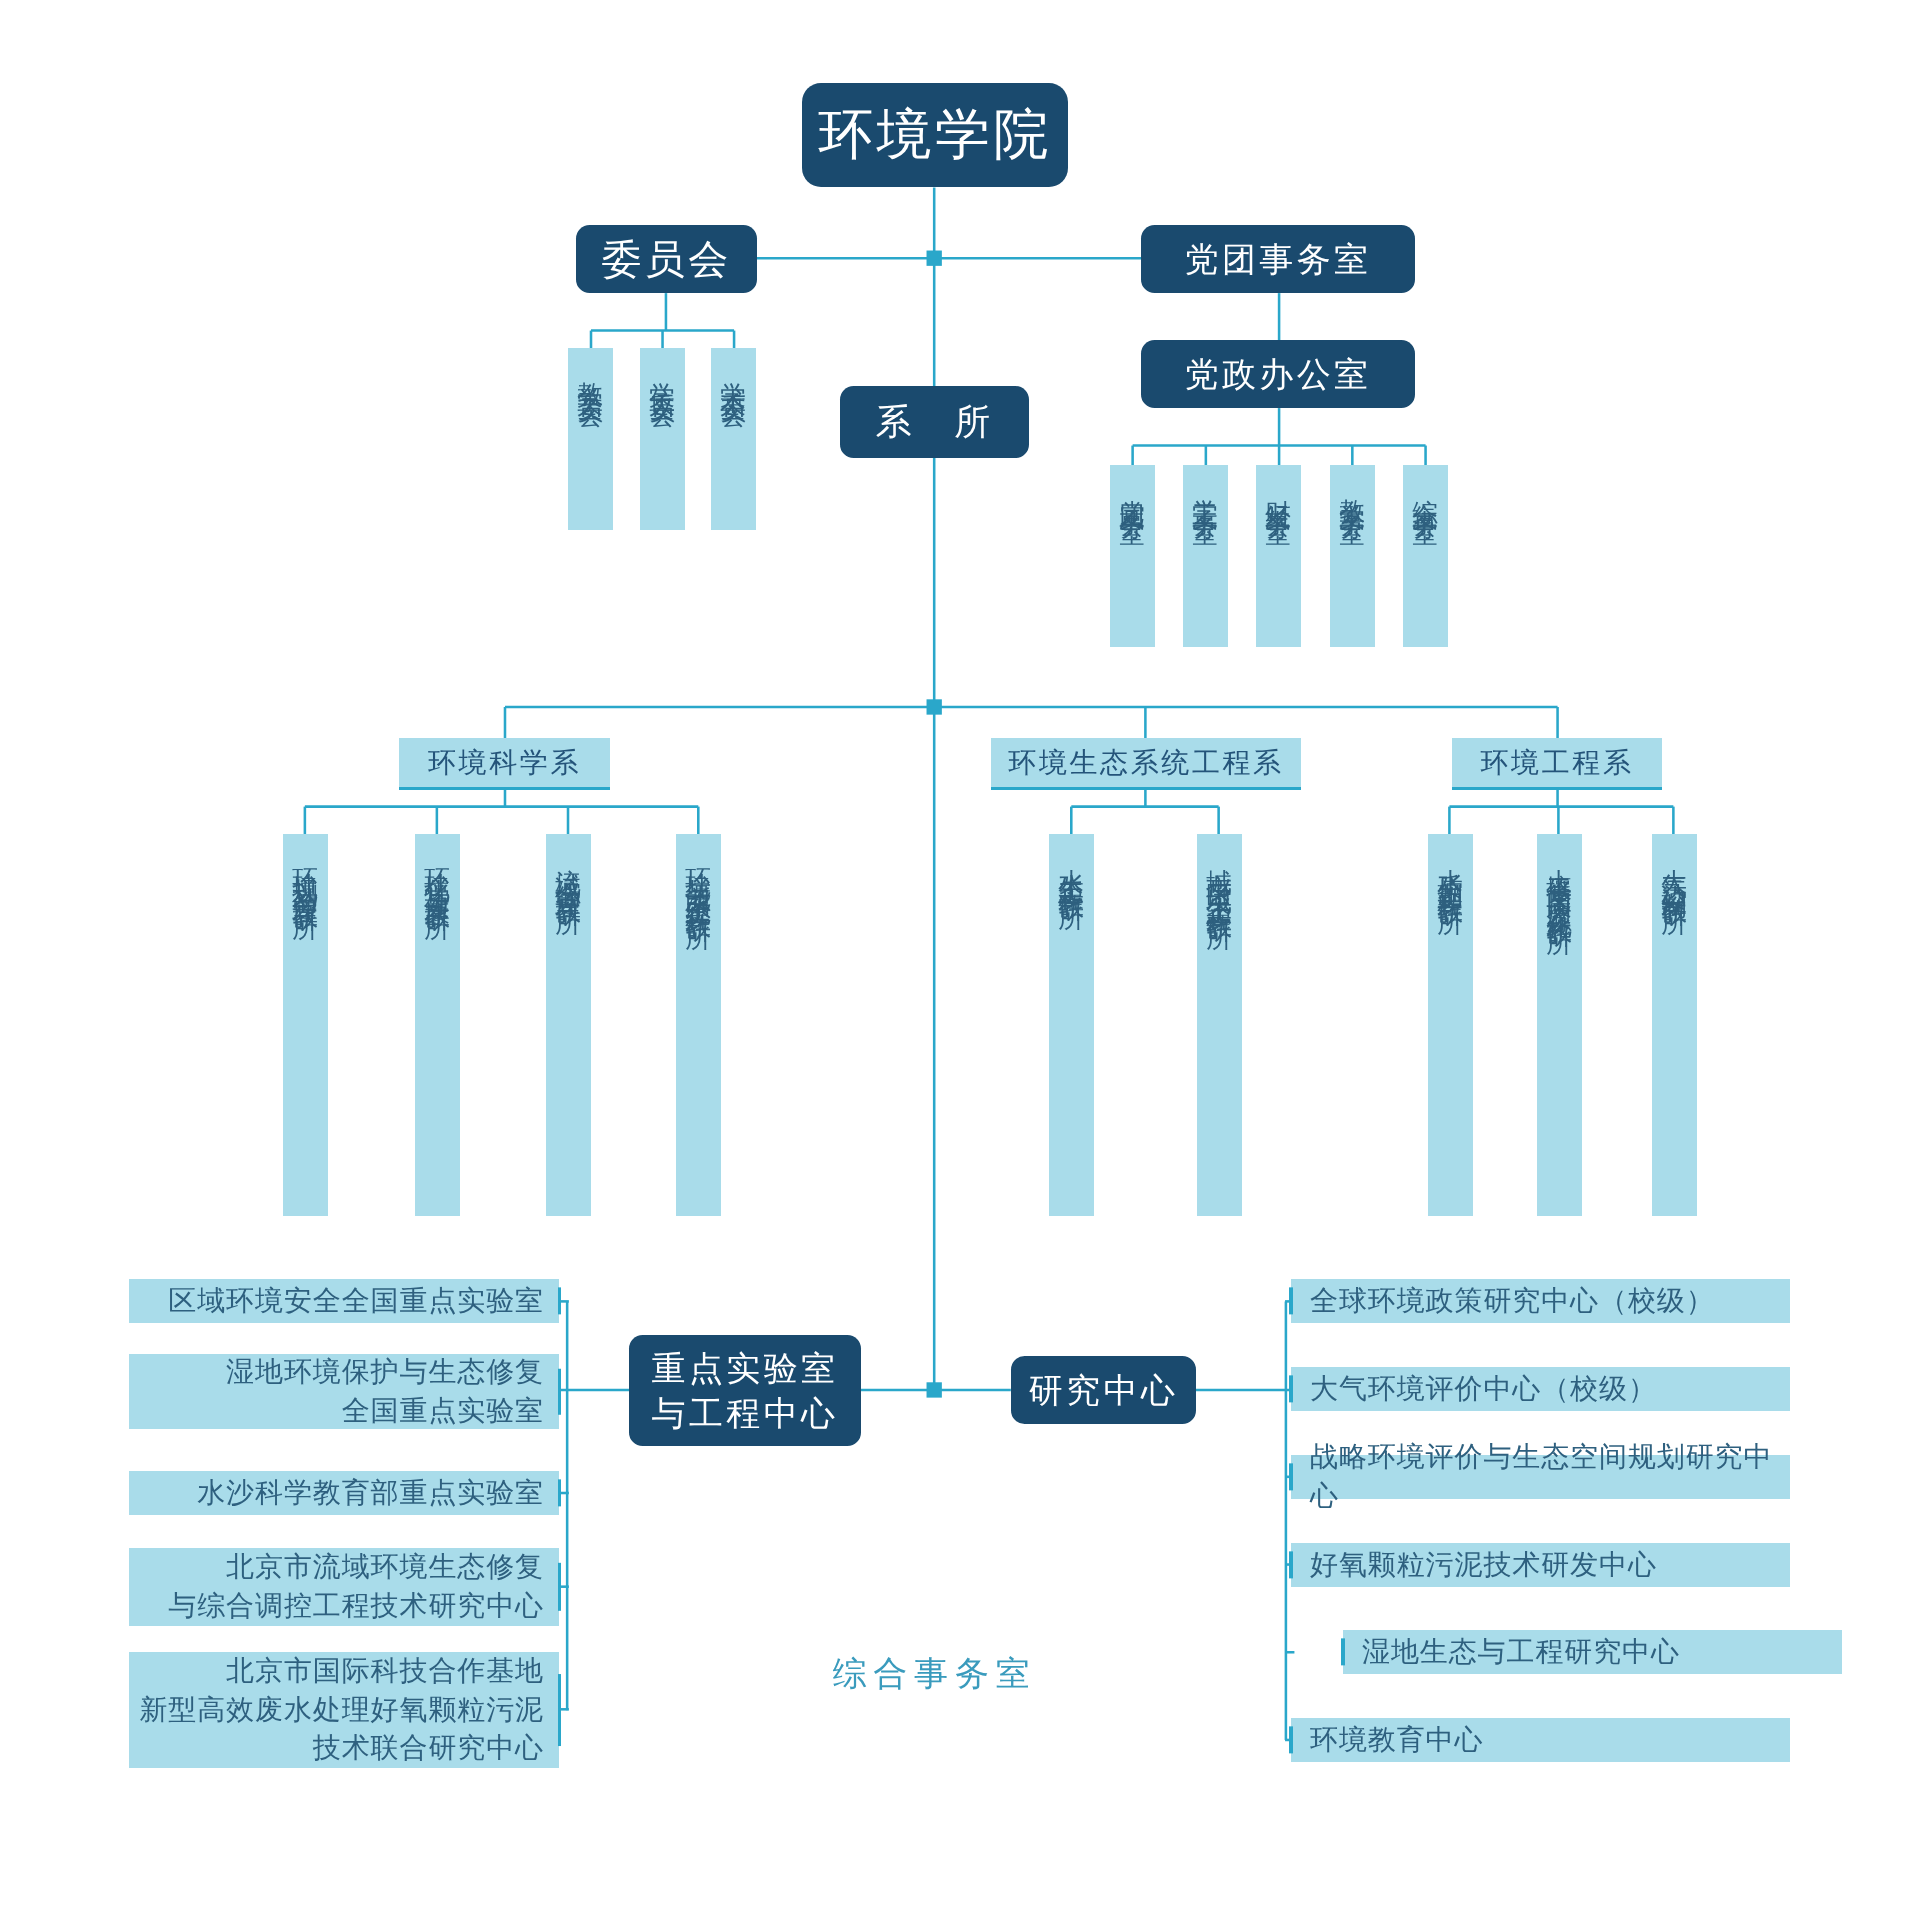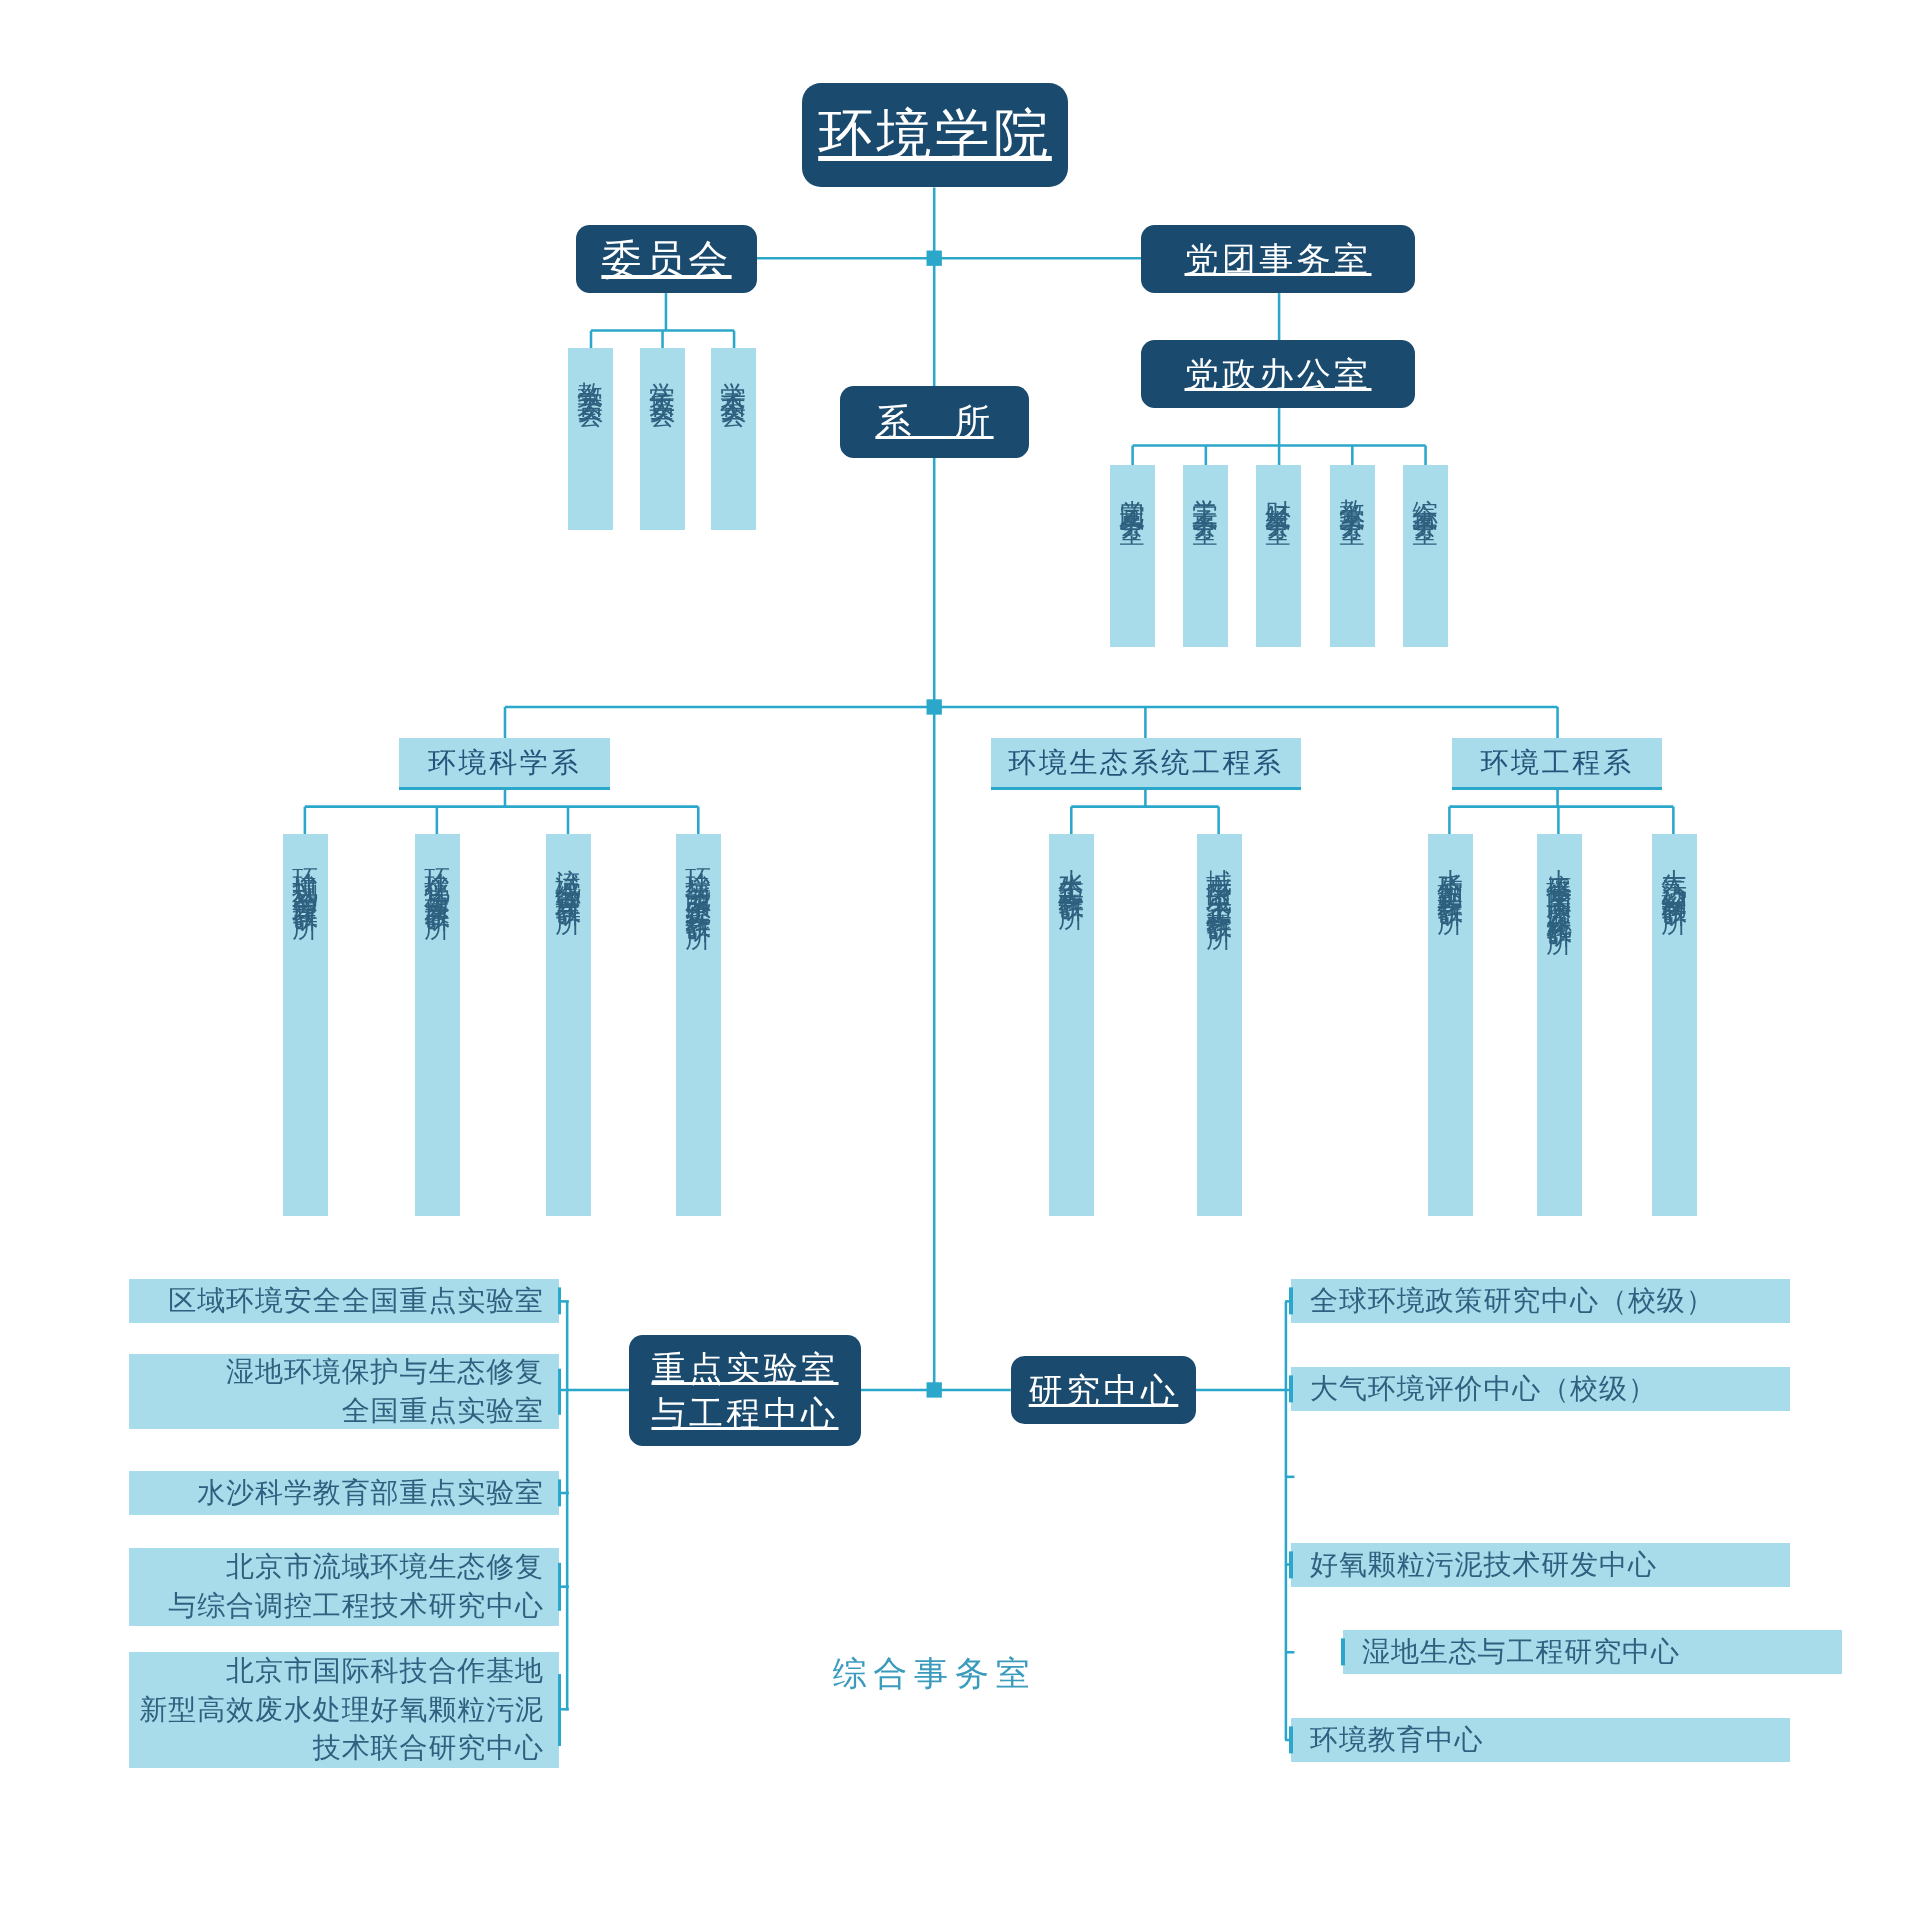--- a/index.html
+++ b/index.html
@@ -5,21 +5,21 @@
   html,body { margin:0; padding:0; background:#ffffff; }
   .stage {
     position:relative; width:1928px; height:1913px; background:#ffffff;
     font-family:"Liberation Sans","DejaVu Sans",sans-serif; overflow:hidden;
   }
   .stage > svg { position:absolute; left:0; top:0; z-index:0; }
   .stage > div { z-index:1; }
   .dark {
     position:absolute; background:#1a4a6e; color:#ffffff;
     display:flex; align-items:center; justify-content:center; text-align:center;
-    border-radius:13.6px; letter-spacing:3.4px; white-space:pre-line; line-height:1.3;text-decoration:underline;
+    border-radius:13.6px; letter-spacing:3.4px; white-space:pre-line; line-height:1.3;
   }
   .vstrip { position:absolute; background:#a9dcea; display:flex; justify-content:center; }
   .vstrip span {
     writing-mode:vertical-rl; text-orientation:upright;
     color:#2e607f; font-size:25.6px; letter-spacing:5.1px; padding-top:13.6px; line-height:1.1;
   }
   .dept-head {
     position:absolute; background:#a9dcea; border-bottom:3.4px solid #2aa7ca;
     color:#24547a; font-size:28px; letter-spacing:2.6px;
     display:flex; align-items:center; justify-content:center;
@@ -190,20 +190,21 @@
   <div class="bar left" style="left:129px; top:1548px; width:415px; height:78px;">北京市流域环境生态修复
 与综合调控工程技术研究中心</div>
   <div class="bar left" style="left:129px; top:1471px; width:415px; height:44px;">水沙科学教育部重点实验室</div>
   <div class="bar left" style="left:129px; top:1652px; width:415px; height:116px;">北京市国际科技合作基地
 新型高效废水处理好氧颗粒污泥
 技术联合研究中心</div>
 
   <div class="dark" style="left:1011px; top:1356px; width:185px; height:68px; font-size:34px;">研究中心</div>
   <div class="bar right" style="left:1291px; top:1279px; width:480px; height:44px;">全球环境政策研究中心（校级）</div>
   <div class="bar right" style="left:1291px; top:1367px; width:480px; height:44px;">大气环境评价中心（校级）</div>
+  <div class="bar right" style="left:1291px; top:1455px; width:480px; height:44px;">战略环境评价与生态空间规划研究中心</div>
   <div class="bar right" style="left:1291px; top:1543px; width:480px; height:44px;">好氧颗粒污泥技术研发中心</div>
   <div class="bar right" style="left:1343px; top:1630px; width:480px; height:44px;">湿地生态与工程研究中心</div>
   <div class="bar right" style="left:1291px; top:1718px; width:480px; height:44px;">环境教育中心</div>
 
   <div class="caption" style="left:764px; top:1651px; width:341px;">综合事务室</div>
 
 </div>
 
 
 </body></html>

